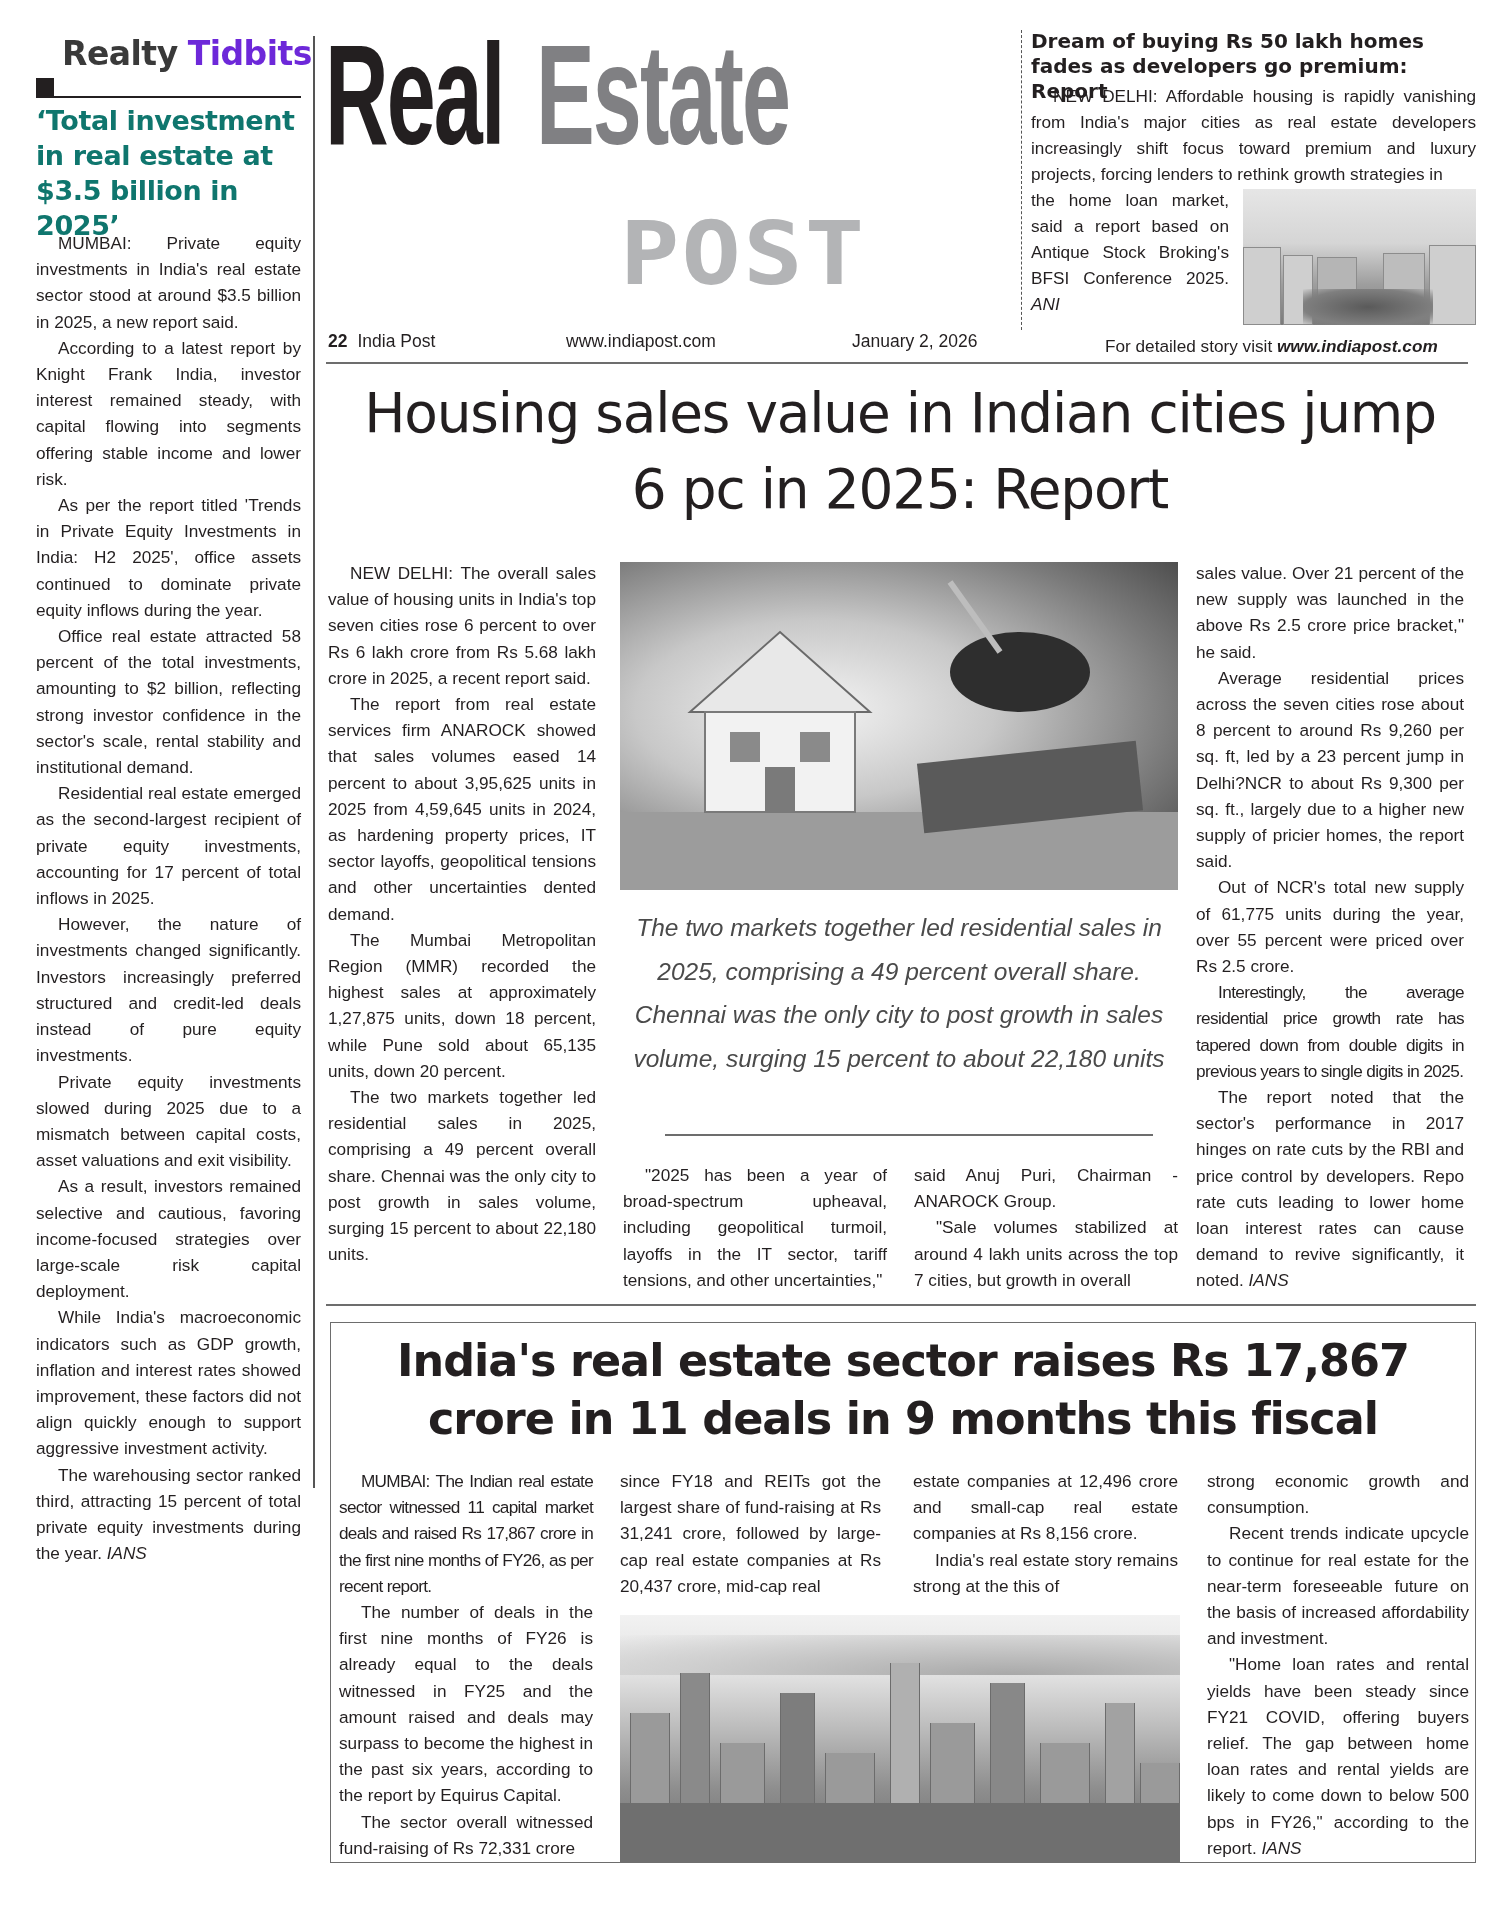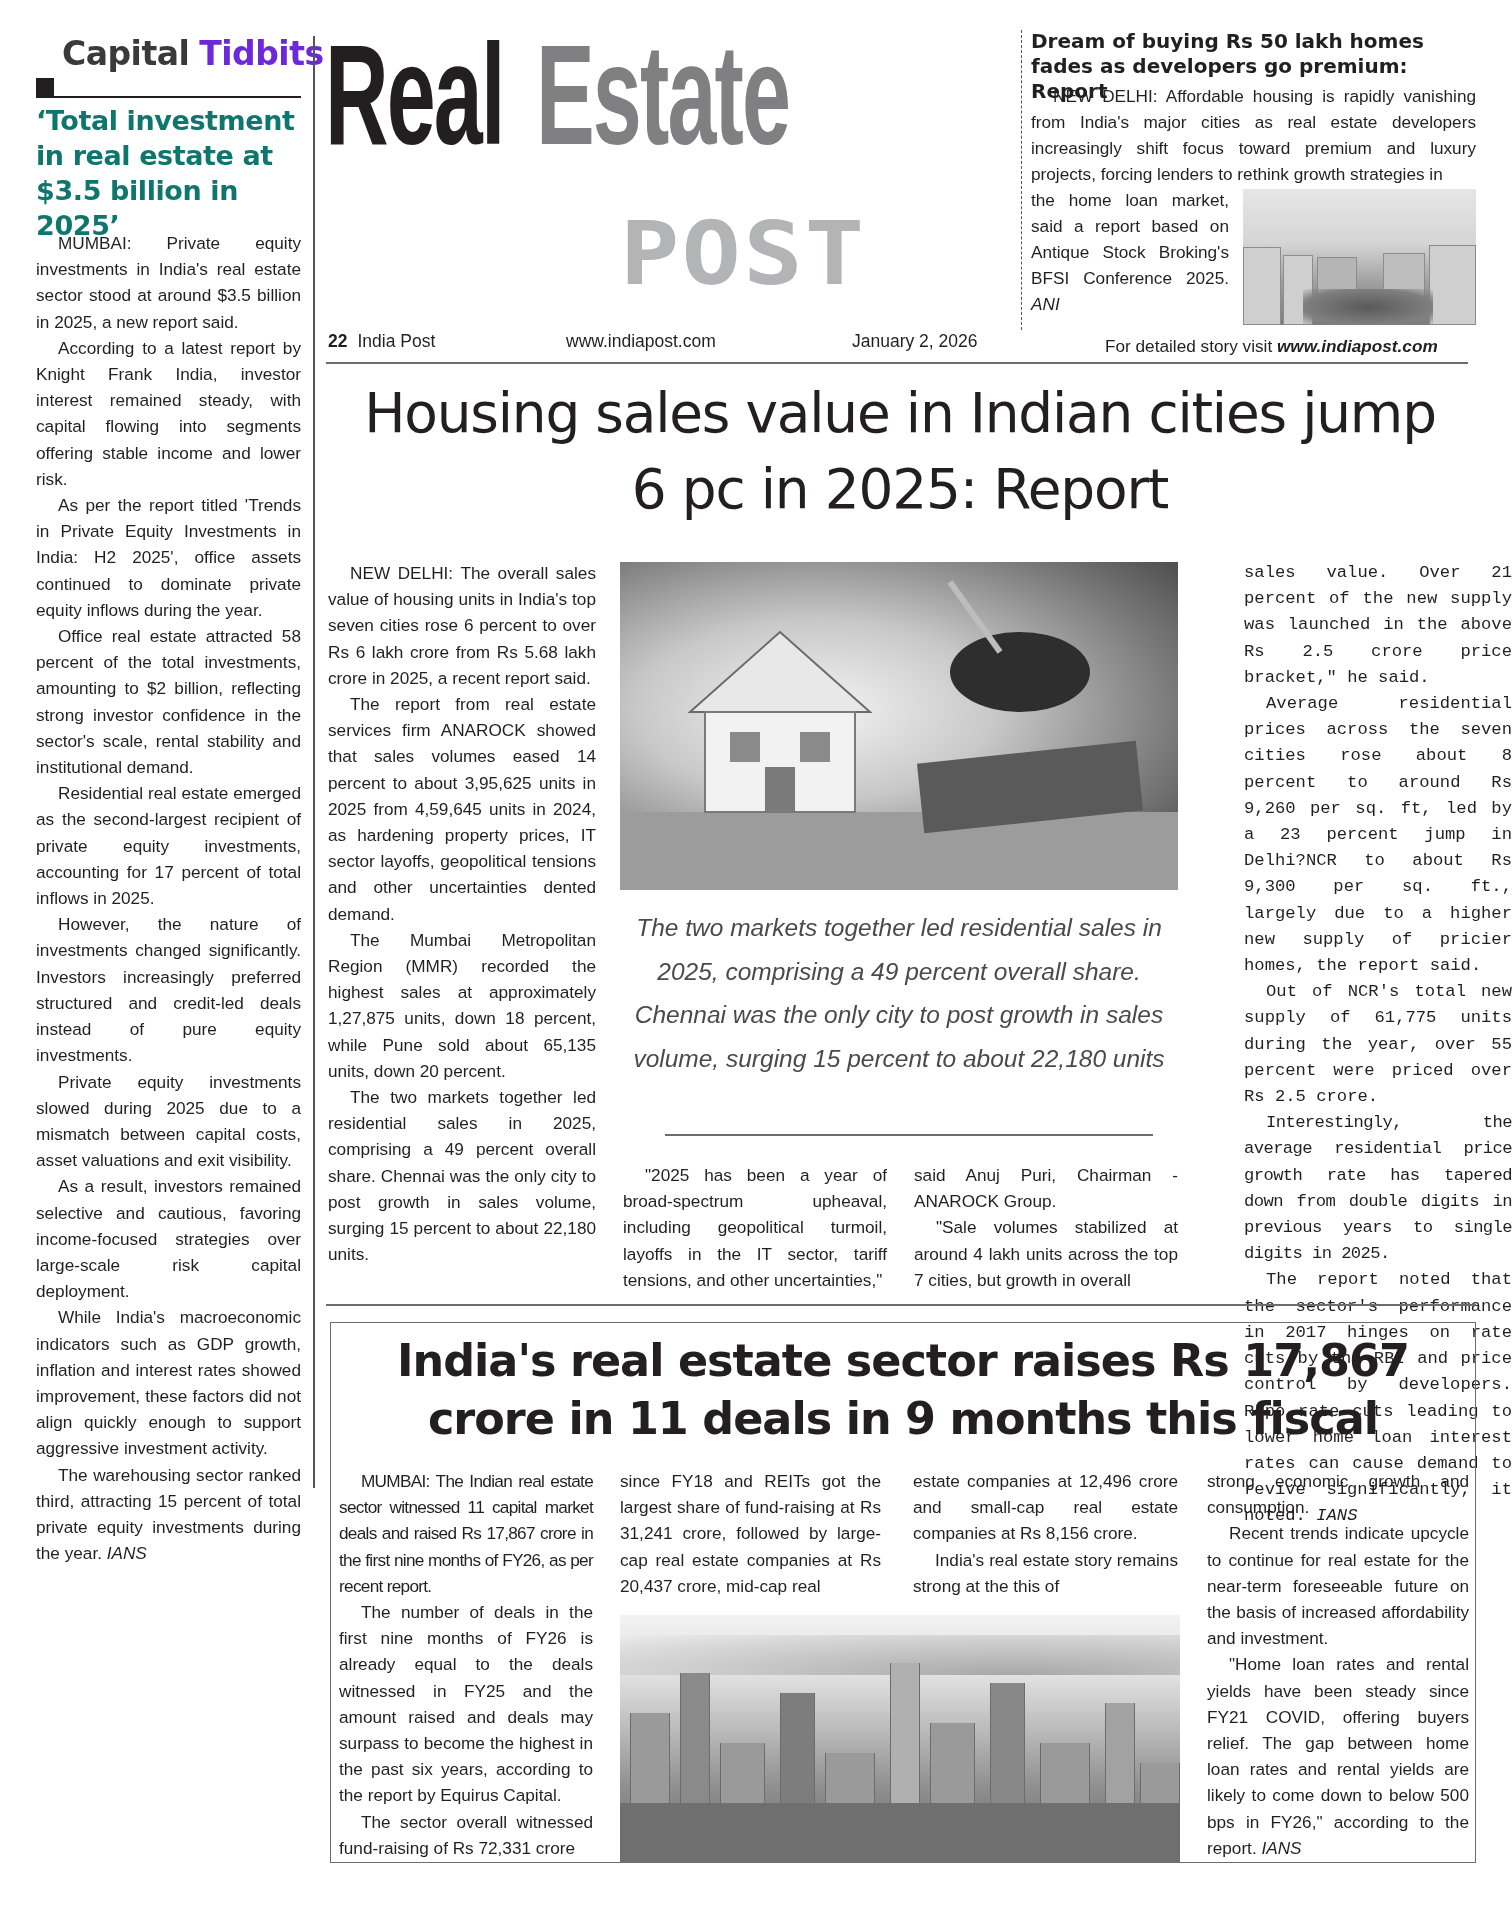--- a/index.html
+++ b/index.html
@@ -42,42 +42,42 @@
   #tr-body2 { left: 1031px; top: 187px; width: 198px; font-size: 17.2px; line-height: 26px; text-align: justify; text-align-last: left; }
   #tr-image { left: 1243px; top: 189px; width: 233px; height: 136px; background: linear-gradient(180deg, #e6e6e6 0%, #d5d5d5 40%, #9e9e9e 70%, #7a7a7a 100%); overflow: hidden; }
   #tr-image .bld { position: absolute; background: #cfcfcf; border: 1px solid #8c8c8c; }
   #tr-more { left: 1105px; top: 336px; font-size: 17.2px; }
   #tr-more b { font-style: italic; }
 
   
   #main-head { left: 330px; top: 375px; width: 1140px; text-align: center; font-family: "DejaVu Sans", sans-serif; font-weight: normal; font-size: 56px; line-height: 76px; color: #231f20; letter-spacing: -1.2px; transform: scaleX(0.98); }
   #main-col1 { left: 328px; top: 560px; width: 268px; }
   #main-image { left: 620px; top: 562px; width: 558px; height: 328px; background: radial-gradient(ellipse at 35% 45%, #f4f4f4 0%, #c8c8c8 35%, #7a7a7a 70%, #3c3c3c 100%); overflow: hidden; }
-  #main-col-right { left: 1244px; top: 560px; width: 268px; font-family: Liberation Mono, monospace; }
+  #main-col-right { left: 1196px; top: 560px; width: 268px; }
   #pullquote { left: 620px; top: 906px; width: 558px; text-align: center; font-style: italic; font-size: 24.5px; line-height: 43.5px; color: #4a4a4a; }
   #pullquote-rule { left: 665px; top: 1134px; width: 488px; height: 1.5px; background: #6d6d6d; }
   #main-col2 { left: 623px; top: 1162px; width: 264px; }
   #main-col3 { left: 914px; top: 1162px; width: 264px; }
   #main-rule { left: 326px; top: 1304px; width: 1150px; height: 1.5px; background: #6d6d6d; }
 
   
   #box { left: 330px; top: 1322px; width: 1146px; height: 541px; border: 1.5px solid #6d6d6d; }
   #box-head { left: 332px; top: 1332px; width: 1142px; text-align: center; font-family: "DejaVu Sans", sans-serif; font-size: 44.5px; line-height: 58px; color: #231f20; letter-spacing: -1px; }
   #box-col1 { left: 339px; top: 1468px; width: 254px; }
   #box-col2 { left: 620px; top: 1468px; width: 261px; }
   #box-col3 { left: 913px; top: 1468px; width: 265px; }
   #box-col4 { left: 1207px; top: 1468px; width: 262px; }
   #box-image { left: 620px; top: 1615px; width: 560px; height: 248px; background: linear-gradient(180deg, #f2f2f2 0%, #e0e0e0 25%, #bdbdbd 45%, #8e8e8e 70%, #6a6a6a 100%); overflow: hidden; }
   #box-image .tw { position: absolute; bottom: 0; background: #9a9a9a; border-left: 1px solid #6c6c6c; border-right: 1px solid #6c6c6c; }
 </style>
 </head>
 <body>
 
 <div id="tidbits-head" class="abs">
-  <span class="t1">Capital</span><span class="t2">Tidbits</span>
+  <span class="t1">Realty</span><span class="t2">Tidbits</span>
 </div>
 <div id="tidbits-rule-block" class="abs"></div>
 <div id="tidbits-rule" class="abs"></div>
 <h2 id="tidbits-title" class="abs">‘Total investment in real estate at $3.5 billion in 2025’</h2>
 <div id="tidbits-body" class="abs body-text">
   <p>MUMBAI: Private equity investments in India's real estate sector stood at around $3.5 billion in 2025, a new report said.</p>
   <p>According to a latest report by Knight Frank India, investor interest remained steady, with capital flowing into segments offering stable income and lower risk.</p>
   <p>As per the report titled 'Trends in Private Equity Investments in India: H2 2025', office assets continued to dominate private equity inflows during the year.</p>
   <p>Office real estate attracted 58 percent of the total investments, amounting to $2 billion, reflecting strong investor confidence in the sector's scale, rental stability and institutional demand.</p>
   <p>Residential real estate emerged as the second-largest recipient of private equity investments, accounting for 17 percent of total inflows in 2025.</p>

